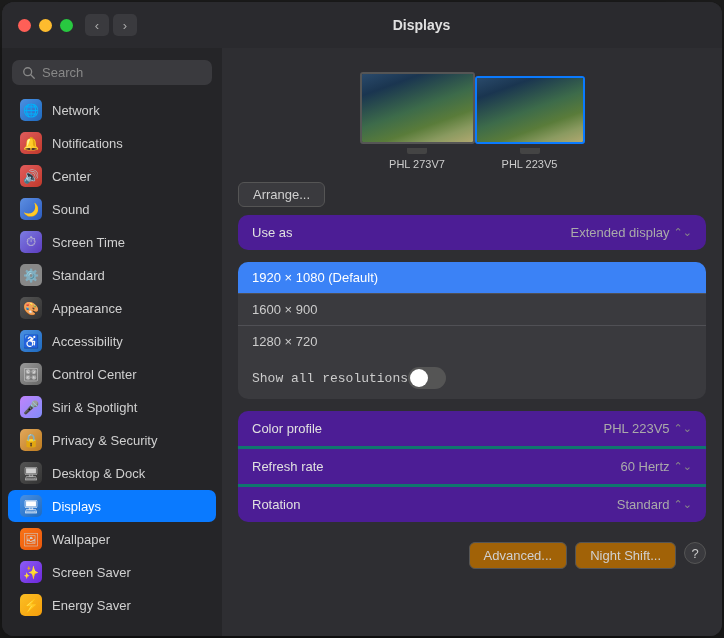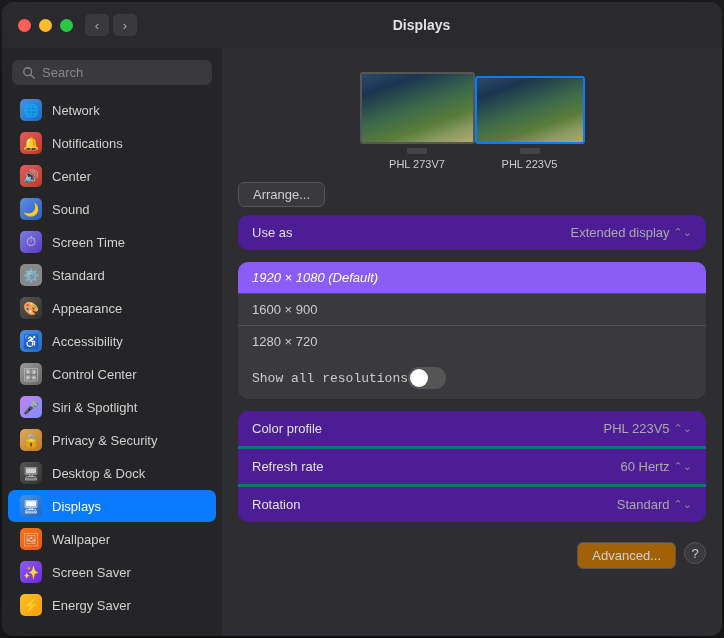--- a/index.html
+++ b/index.html
@@ -241,23 +241,22 @@
     }
     .resolution-row {
       padding: 8px 14px;
       font-size: 13px;
       color: #ccc;
       border-bottom: 1px solid #505055;
       cursor: pointer;
     }
     .resolution-row:last-child { border-bottom: none; }
     .resolution-row.selected {
-      background: #8b5cf6;
+      background: #3b82f6;
       color: #fff;
-      font-style: italic;
     }
     .resolution-row.show-all {
       display: flex;
       align-items: center;
       justify-content: flex-start;
       padding: 10px 14px;
       font-family: Liberation Mono, monospace;
     }
     
     .toggle {
@@ -471,18 +470,19 @@
           <span class="settings-label">Rotation</span>
           <div class="settings-value">
             <span>Standard</span>
             <span class="select-arrow">⌃⌄</span>
           </div>
         </div>
       </div>
 
       <div class="bottom-buttons">
         <button class="bottom-btn">Advanced...</button>
+        <button class="bottom-btn">Night Shift...</button>
         <button class="help-btn">?</button>
       </div>
 
     </div>
   </div>
 </div>
 
 </body></html>

